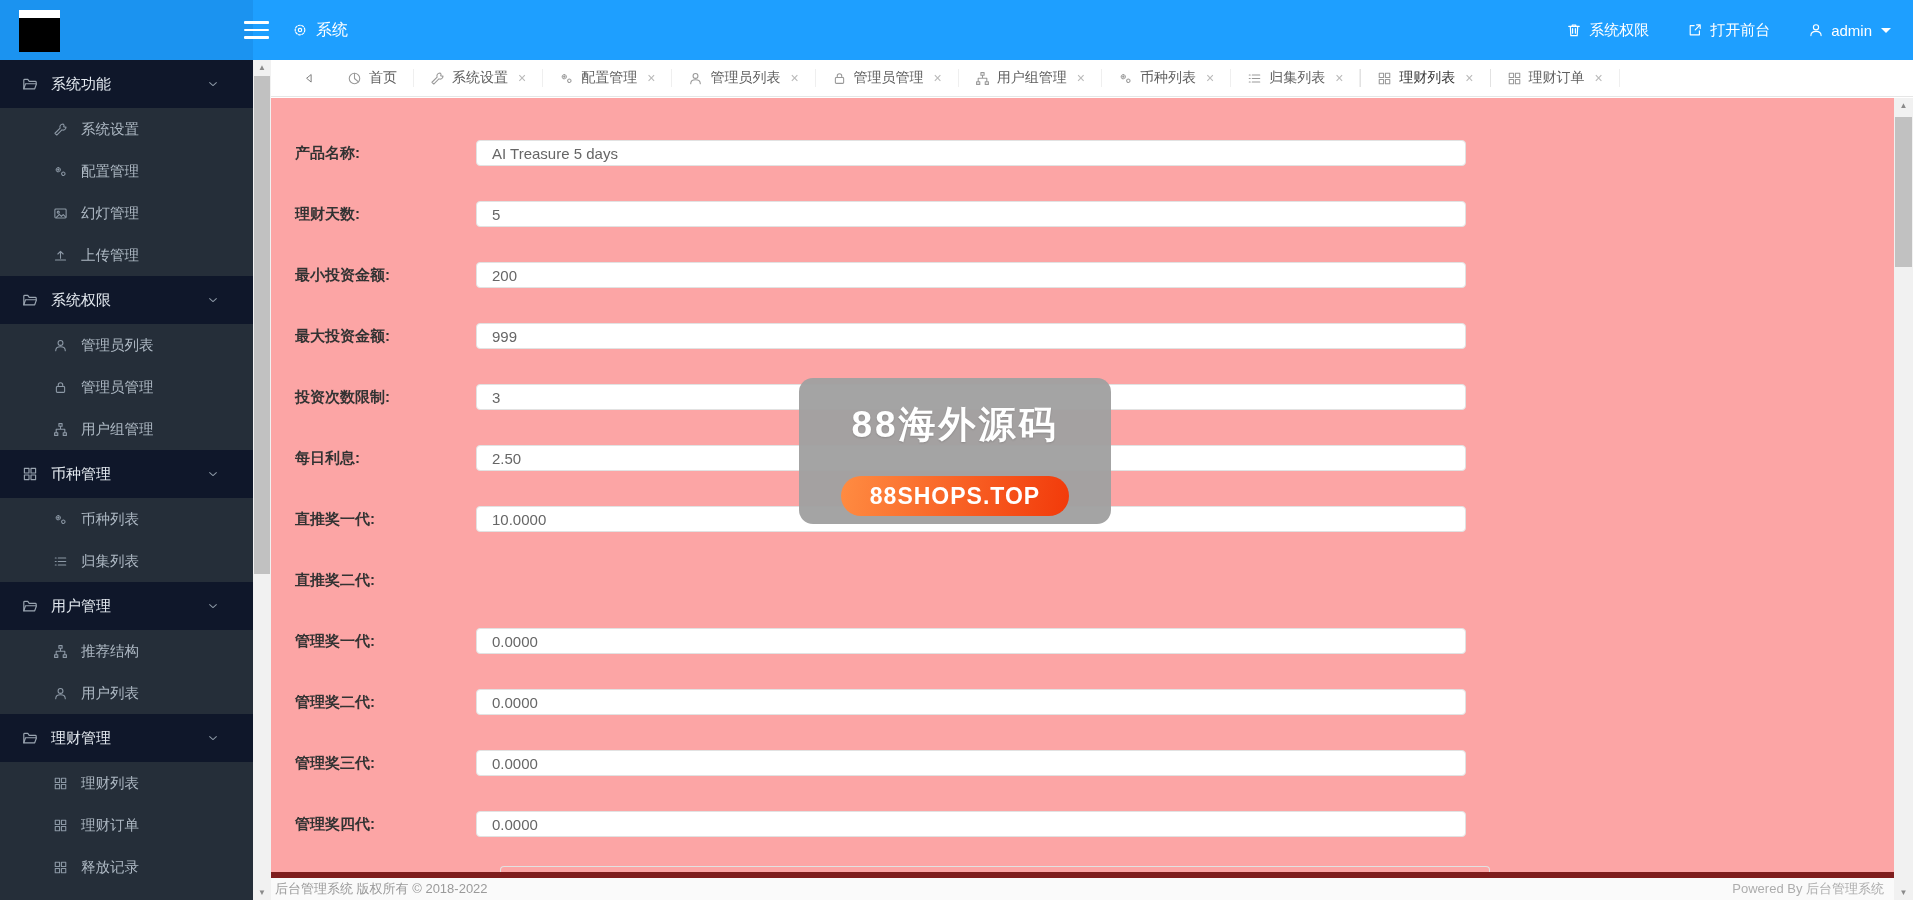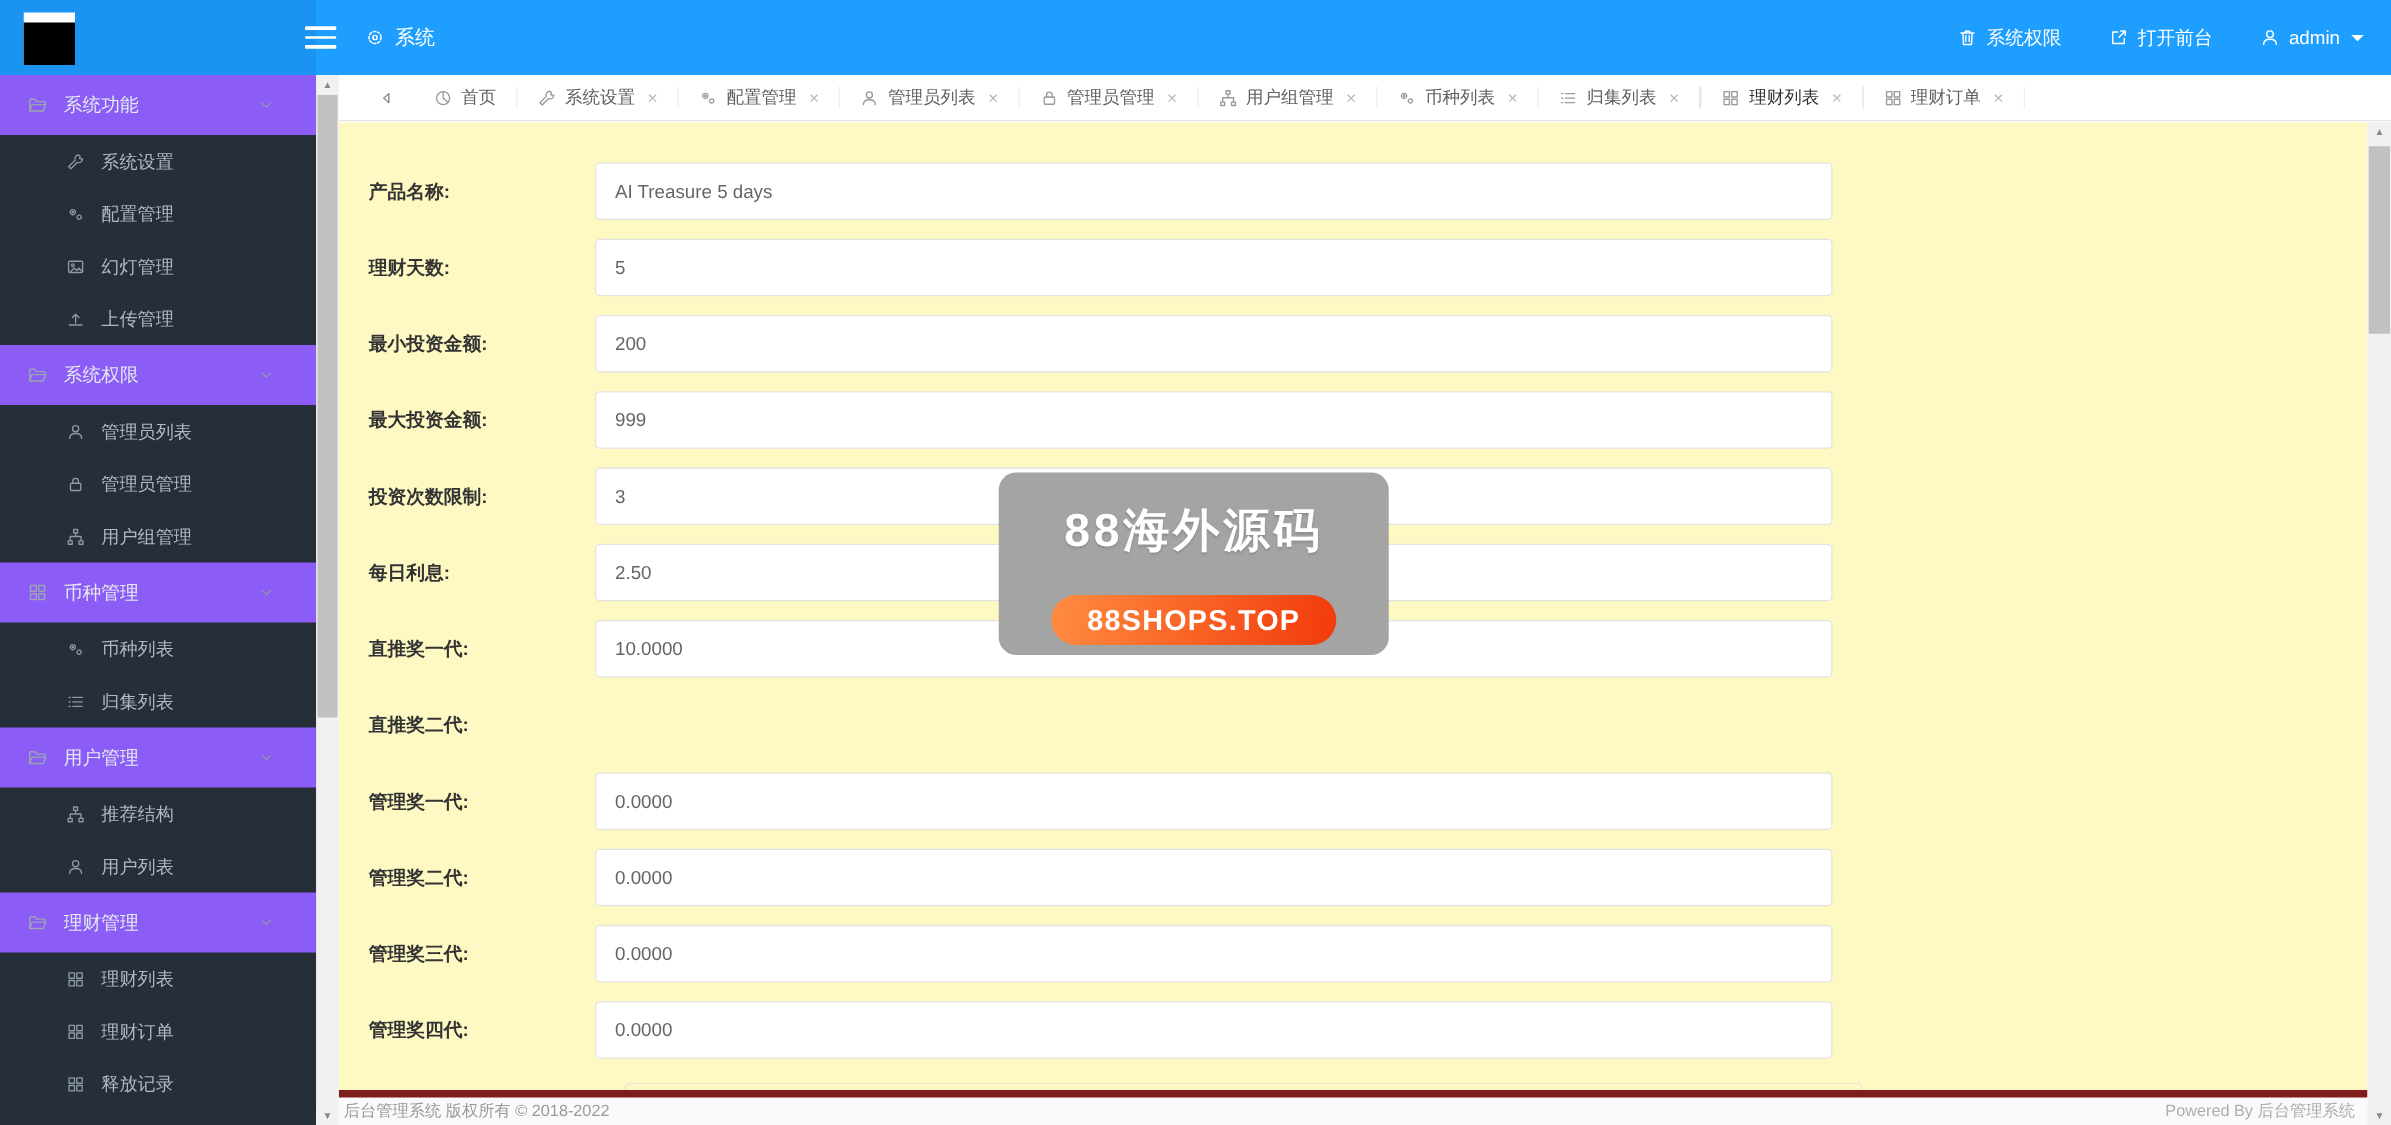--- a/index.html
+++ b/index.html
@@ -17,21 +17,21 @@
   #hamburger span { display:block; width:25px; height:2.5px; background:#fff; border-radius:1px; }
   #header-title { position:absolute; left:292px; top:0; height:60px; display:flex; align-items:center; gap:8px; color:#fff; font-size:16px; }
   #header-title .icon { width:16px; height:16px; color:#fff; }
   #header-actions { position:absolute; right:22px; top:0; height:60px; display:flex; align-items:center; gap:38px; }
   .header-action { display:flex; align-items:center; gap:7px; color:#fff; font-size:15px; cursor:pointer; }
   .header-action .icon { width:16px; height:16px; color:#fff; }
   .caret-down-white { width:0; height:0; border-left:5px solid transparent; border-right:5px solid transparent; border-top:5px solid #fff; margin-left:2px; }
 
   
   #sidebar { position:absolute; top:60px; left:0; width:253px; bottom:0; background:#252E39; z-index:20; }
-  .menu-group-header { height:48px; background:#8b5cf6; display:flex; align-items:center; padding:0 22px; color:#e4eaf0; font-size:15px; cursor:pointer; position:relative; }
+  .menu-group-header { height:48px; background:#0f172a; display:flex; align-items:center; padding:0 22px; color:#e4eaf0; font-size:15px; cursor:pointer; position:relative; }
   .menu-group-header .icon { width:16px; height:16px; color:#9aa5b1; margin-right:13px; }
   .menu-group-header .chev { position:absolute; right:20px; width:14px; height:14px; color:#8d99a6; }
   .menu-item { height:42px; display:flex; align-items:center; padding:0 22px 0 53px; color:#aeb9c4; font-size:14.5px; cursor:pointer; }
   .menu-item .icon { width:15px; height:15px; color:#8d99a6; margin-right:13px; }
 
   
   #side-scroll { position:absolute; top:60px; left:253px; width:18px; bottom:0; background:#f1f1f1; z-index:25; }
   .scroll-arrow { position:absolute; left:0; width:100%; height:15px; display:flex; align-items:center; justify-content:center; font-size:8px; color:#8a8a8a; background:#f1f1f1; cursor:pointer; }
   #side-scroll .thumb { position:absolute; left:1px; right:1px; top:16px; height:498px; background:#c1c1c1; cursor:pointer; }
 
@@ -41,25 +41,25 @@
   .tab-nav-arrow .icon { width:13px; height:13px; }
   .tab { display:flex; align-items:center; padding:0 16px; font-size:14px; color:#5f5f5f; border-right:1px solid #efefef; cursor:pointer; white-space:nowrap; }
   .tab .icon { width:15px; height:15px; color:#999; margin-right:7px; }
   .tab .tab-close { margin-left:10px; color:#b9b9b9; font-size:14px; line-height:1; cursor:pointer; }
   .tab.active { background:#fff; border-left:1px solid #e2e2e2; border-right:1px solid #e2e2e2; color:#333; }
   #tab-right { margin-left:auto; display:flex; align-items:center; gap:34px; padding-right:14px; }
   #close-ops { display:flex; align-items:center; gap:20px; font-size:14px; color:#555; cursor:pointer; }
   .caret-down-gray { width:0; height:0; border-left:5px solid transparent; border-right:5px solid transparent; border-top:5px solid #666; }
 
   
-  #content { position:absolute; top:98px; left:271px; width:1623px; bottom:28px; background:#fef9c3; overflow:hidden; z-index:5; }
+  #content { position:absolute; top:98px; left:271px; width:1623px; bottom:28px; background:#fca5a5; overflow:hidden; z-index:5; }
   #form { padding-top:36px; }
   .form-row { display:flex; align-items:center; margin-bottom:23px; height:38px; }
   .form-label { width:205px; padding-left:24px; font-size:15px; font-weight:700; color:#333; }
-  .form-input { width:990px; height:46px; border:1px solid #e2e2e2; border-radius:4px; padding:0 15px; font-size:15px; color:#666; background:#fff; outline:none; font-family:"Liberation Sans","DejaVu Sans",sans-serif; }
+  .form-input { width:990px; height:26px; border:1px solid #e2e2e2; border-radius:4px; padding:0 15px; font-size:15px; color:#666; background:#fff; outline:none; font-family:"Liberation Sans","DejaVu Sans",sans-serif; }
   #partial-input { margin-left:229px; width:990px; height:18px; border:1px solid #e2e2e2; border-bottom:none; border-radius:4px 4px 0 0; }
 
   
   #main-scroll { position:absolute; top:98px; right:0; width:19px; bottom:0; background:#f1f1f1; z-index:26; }
   #main-scroll .thumb { position:absolute; left:1px; right:1px; top:19px; height:150px; background:#c1c1c1; cursor:pointer; }
 
   
   #footer { position:absolute; left:271px; right:19px; bottom:0; height:28px; background:#fafafa; border-top:6px solid #7f1d1d; display:flex; align-items:center; justify-content:space-between; padding:0 10px 0 4px; z-index:15; }
   #footer .f-left { font-size:13px; color:#9a9a9a; }
   #footer .f-right { font-size:13px; color:#adadad; }

